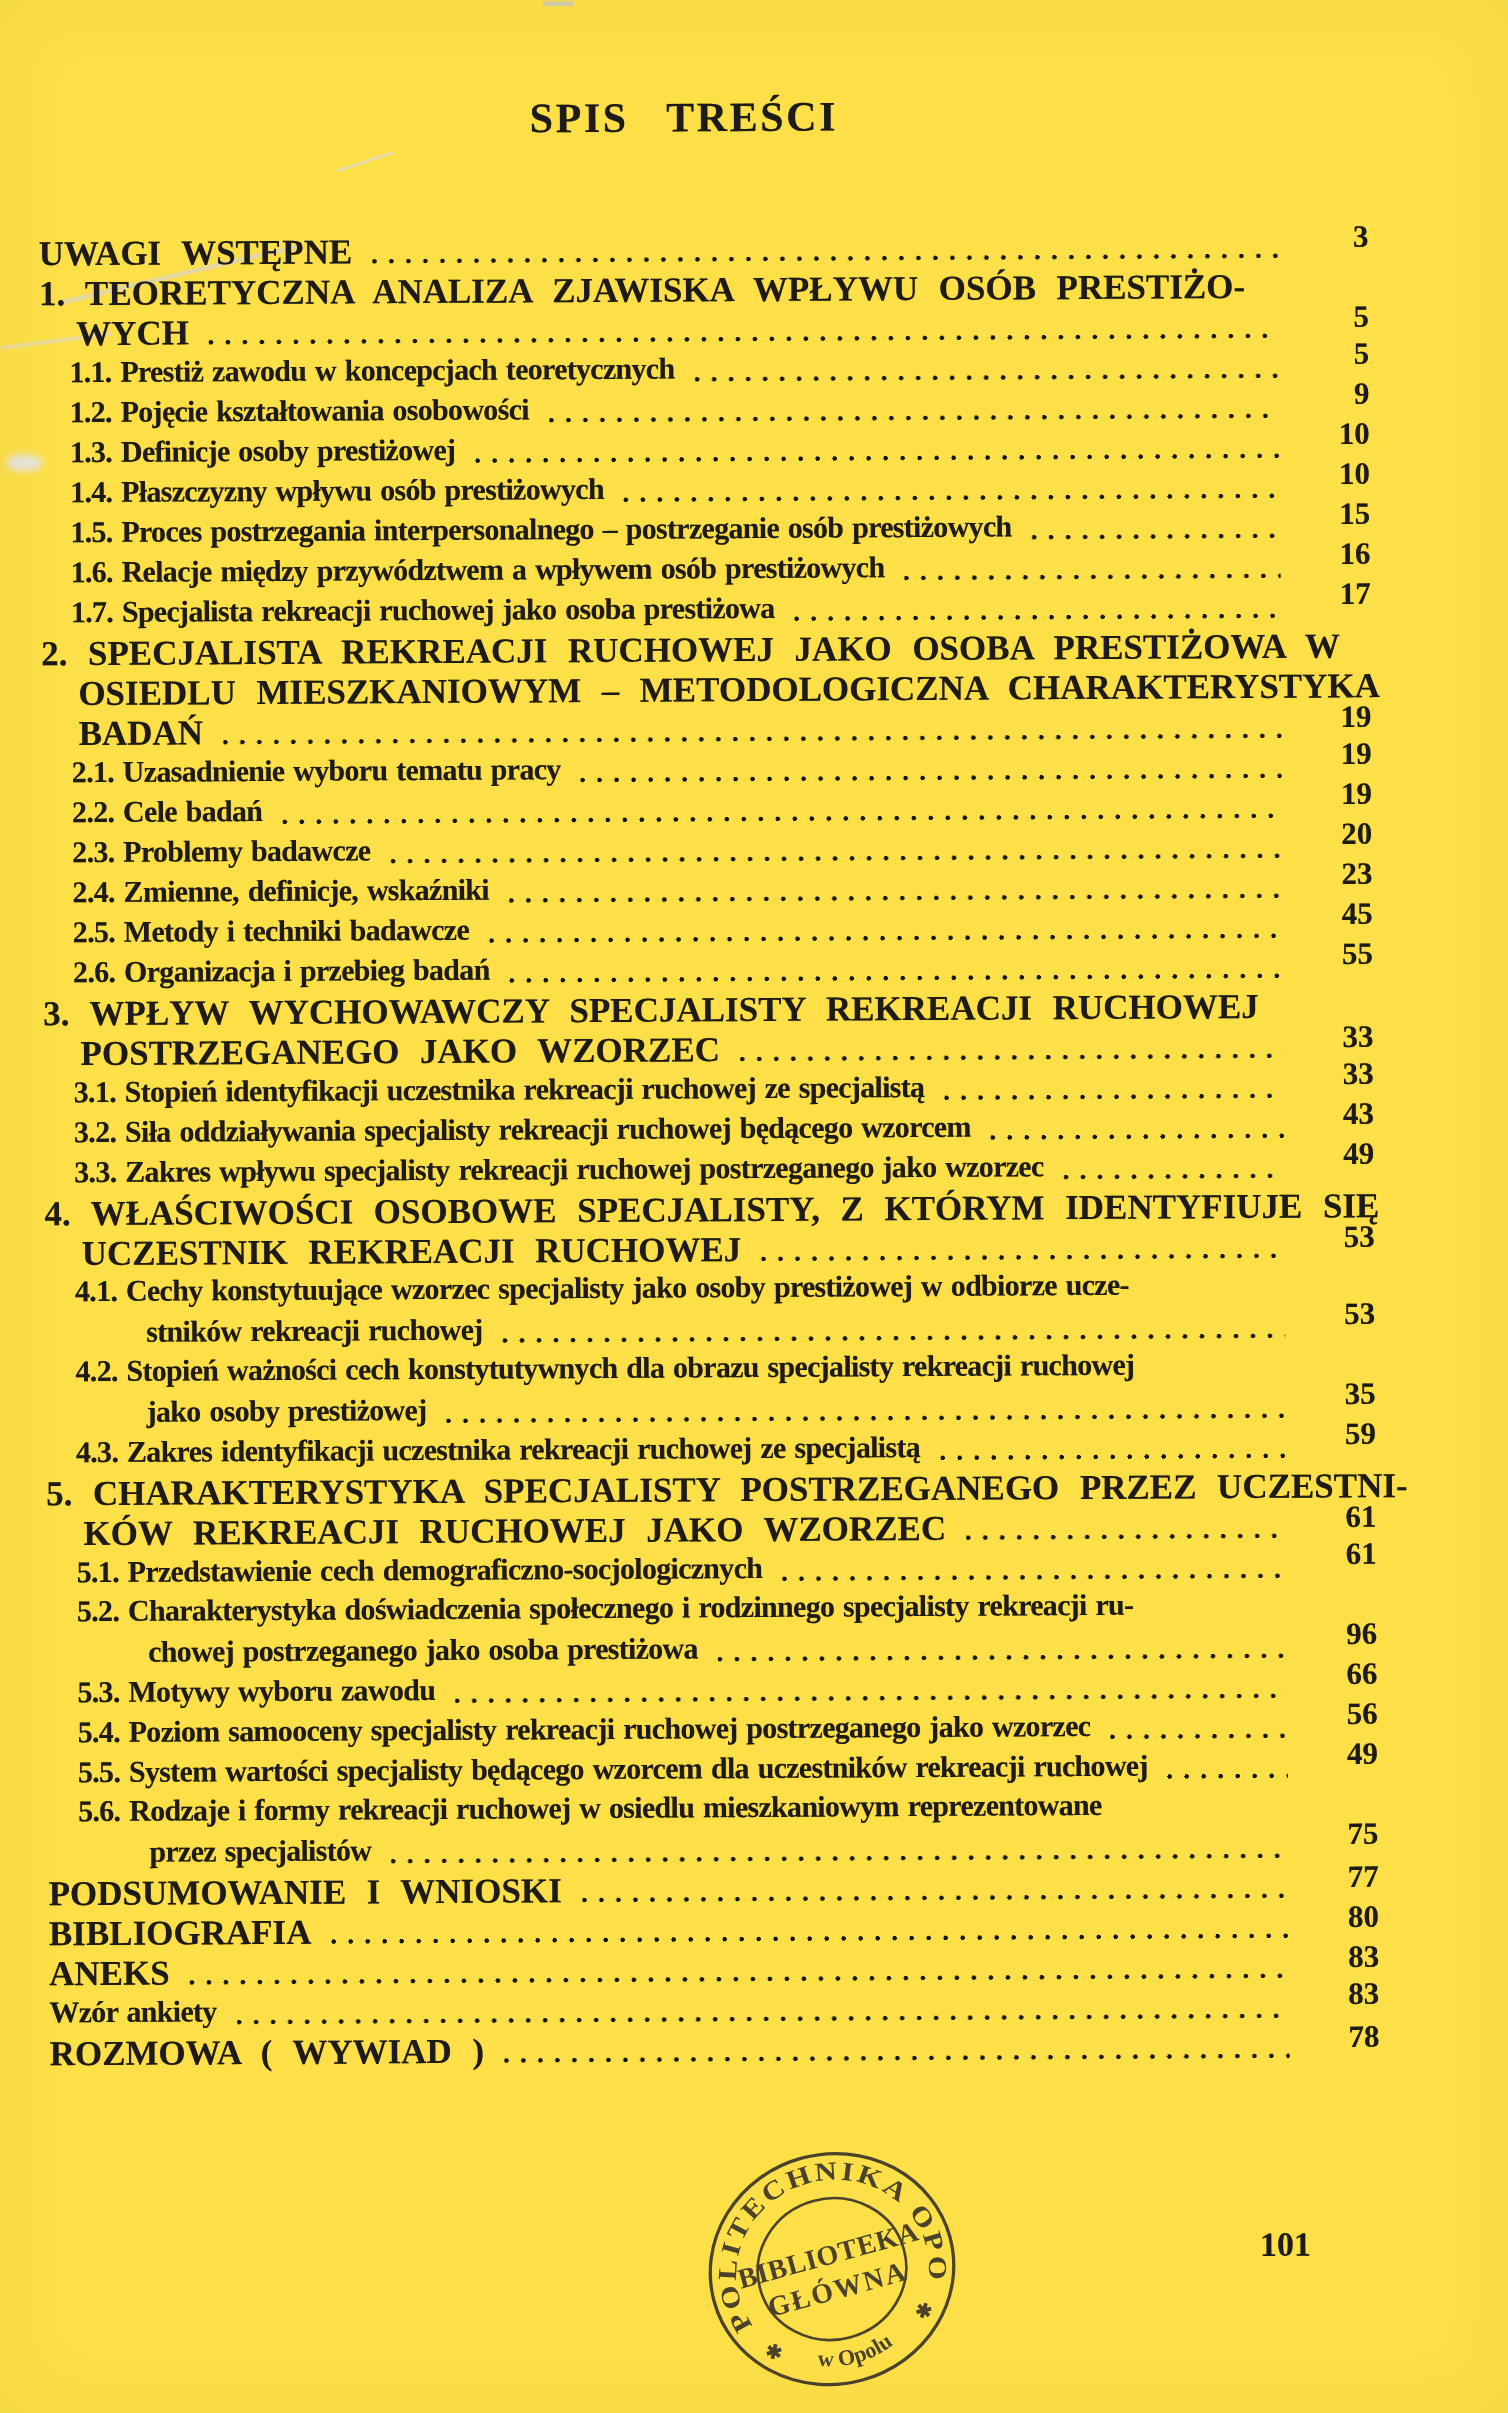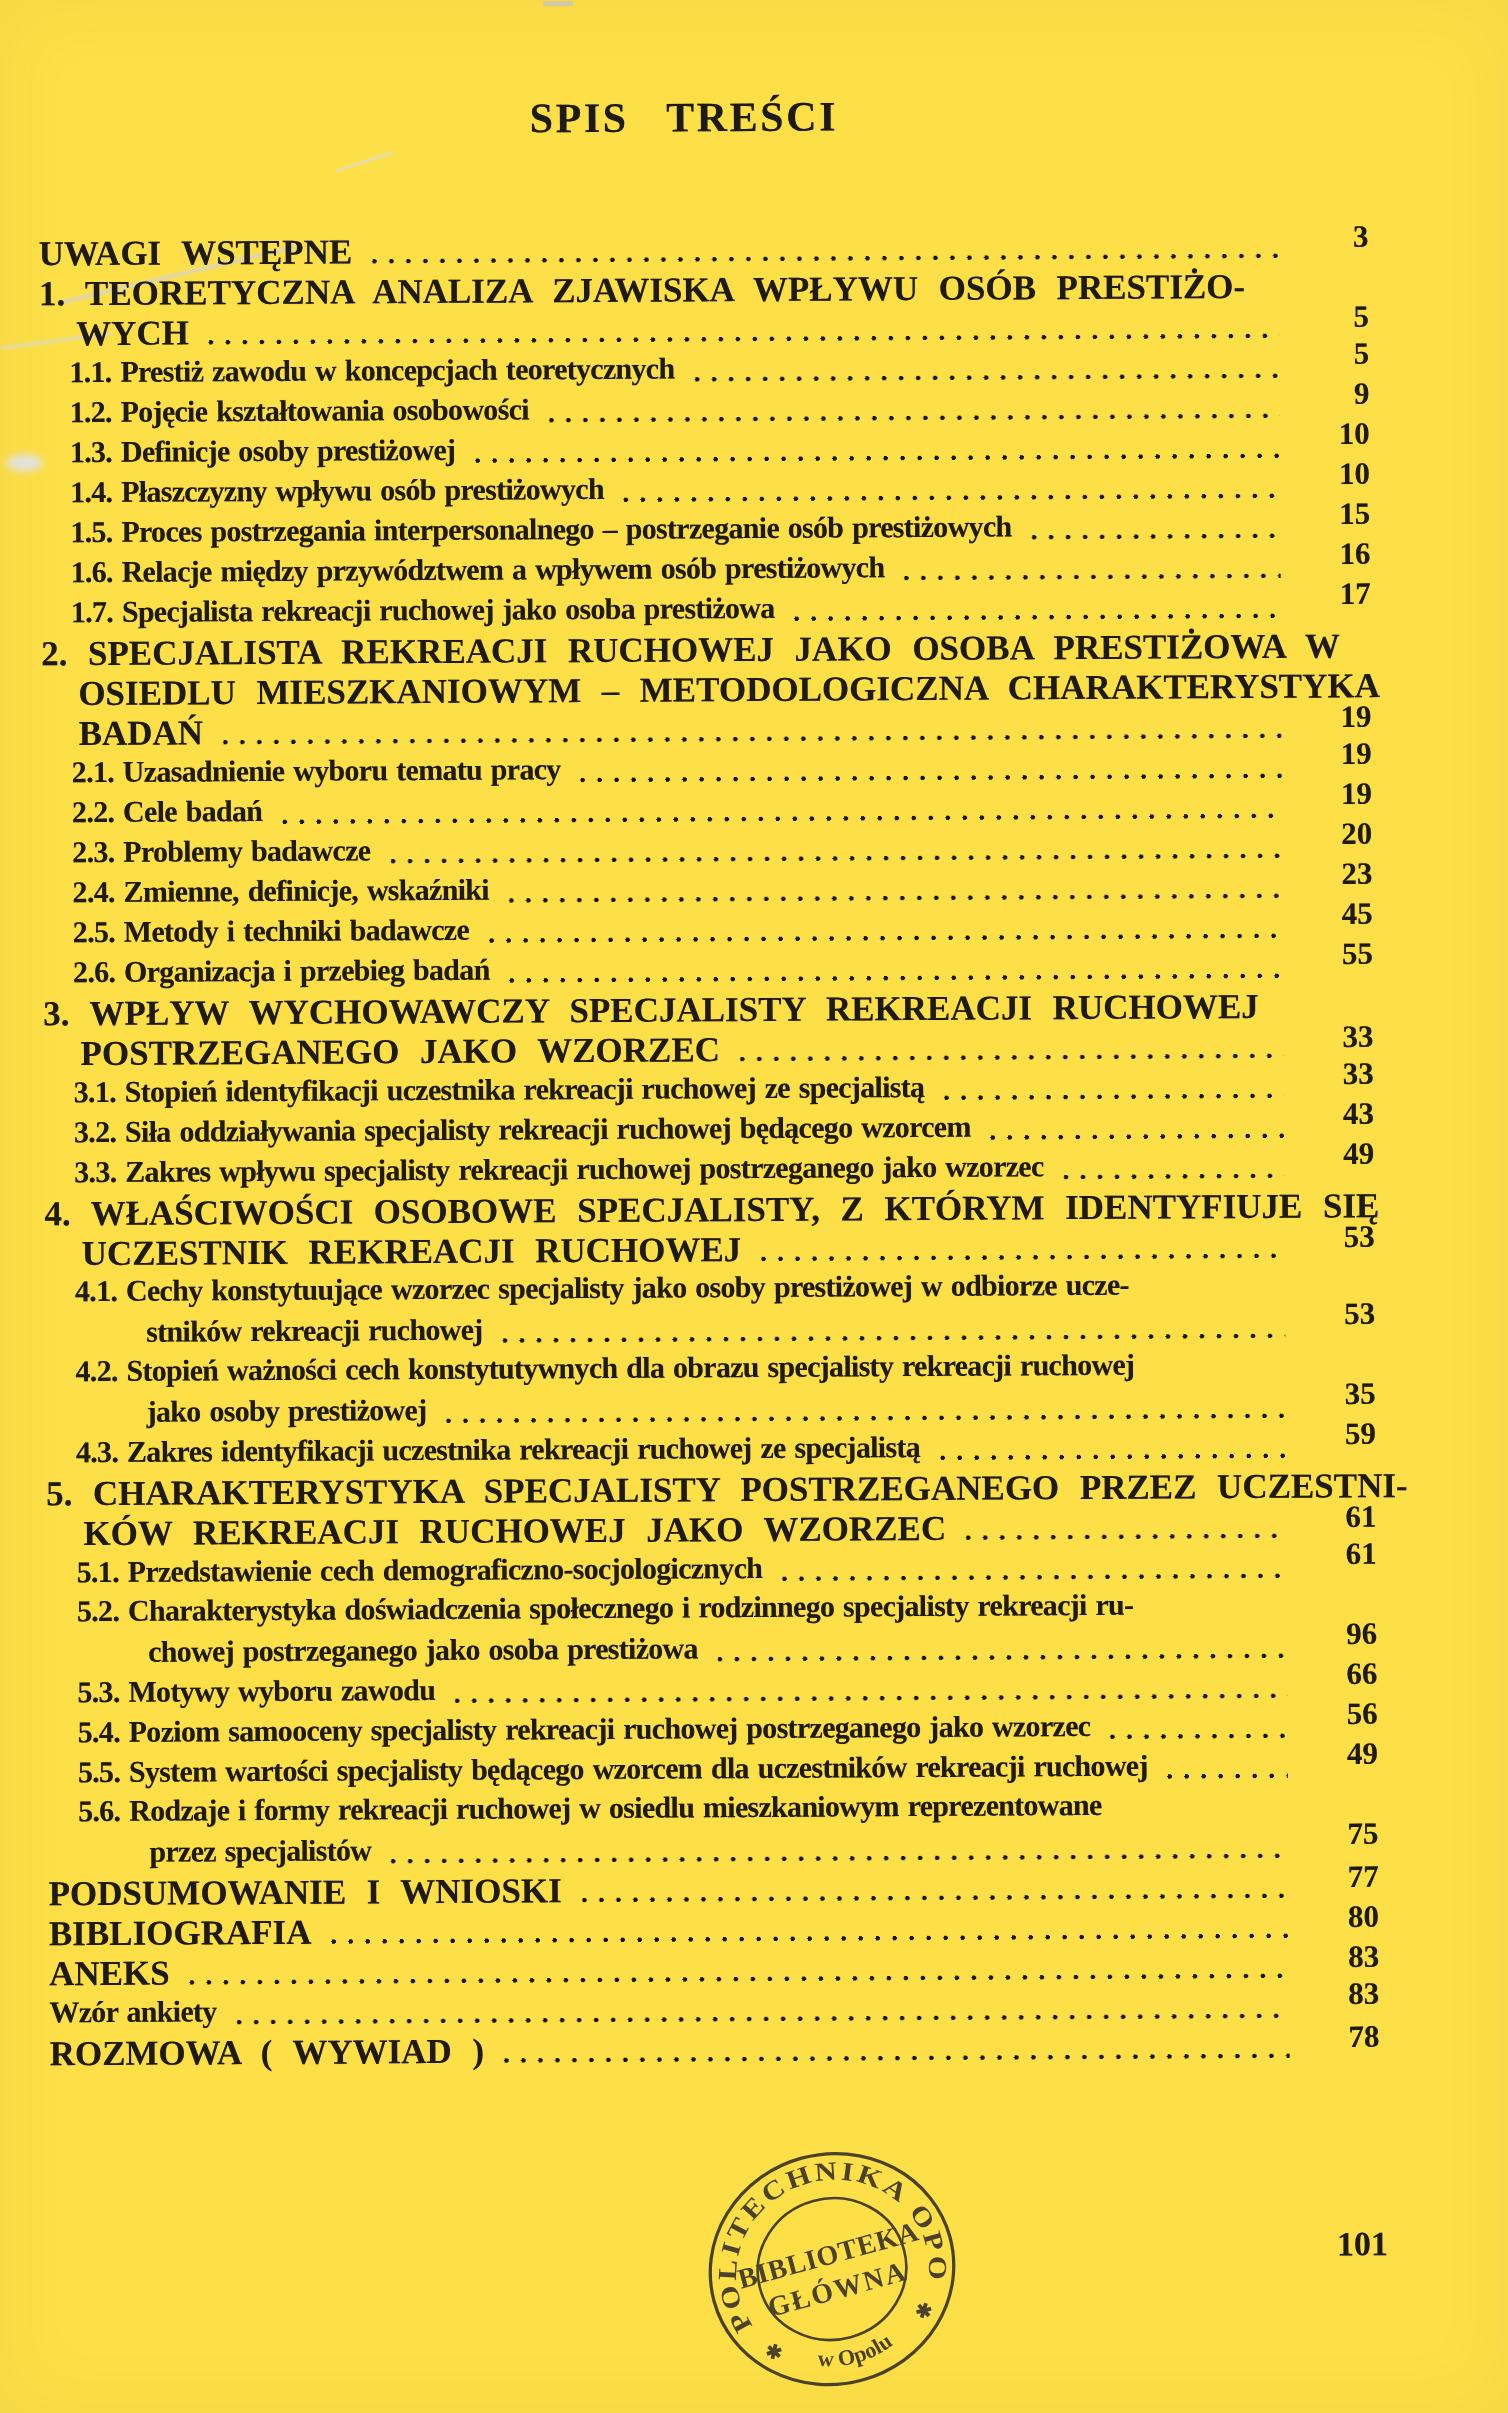--- a/index.html
+++ b/index.html
@@ -61,22 +61,22 @@
     background-repeat:repeat-x;
     background-position:left bottom;
   }
   .page{
     flex:0 0 78px;
     text-align:right;
     font-size:31px; font-weight:bold;
     transform:translateY(-10.5px);
   }
   #folio{
-    position:absolute; left:1282px; top:2229px; width:98px;
-    font-size:34px; font-weight:bold; text-align:right;
+    position:absolute; left:1252px; top:2229px; width:98px;
+    font-size:34px; font-weight:bold; text-align:left;
     text-shadow:0 0 0.7px rgba(0,0,0,.4);
   }
   #stamp{
     position:absolute; left:692px; top:2144px;
     opacity:.9;
   }
   #stamp text{ font-family:"Liberation Serif", serif; font-weight:bold; fill:#38312a;}
   #stamp .ring{ stroke:#38312a; fill:none;}
 </style>
 </head>

